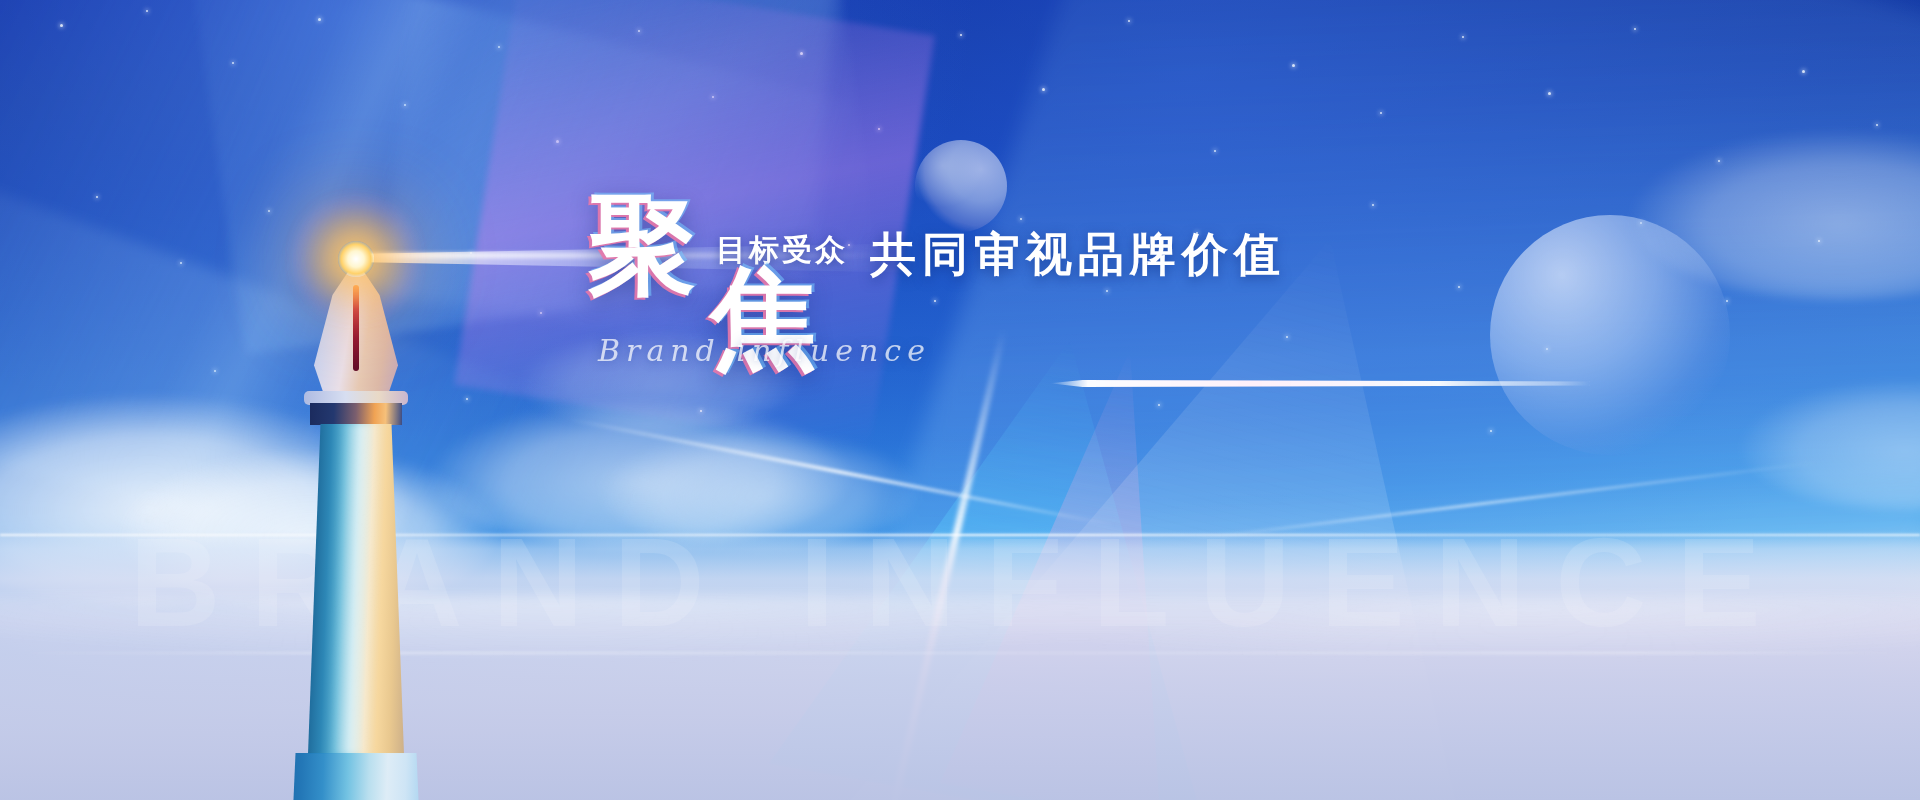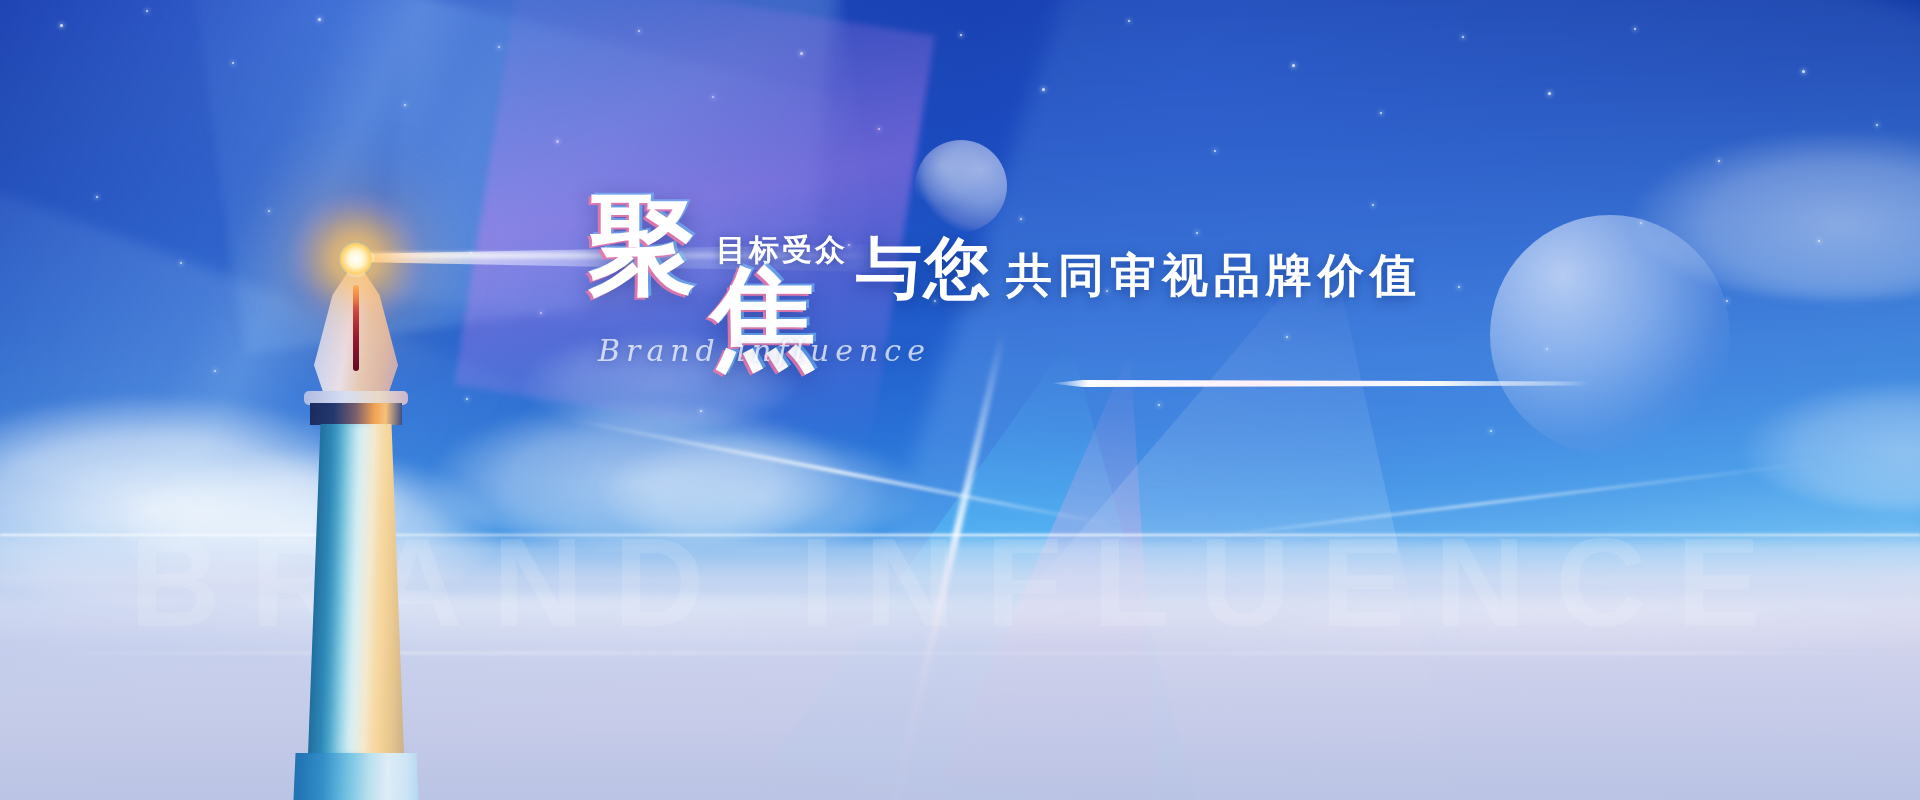--- a/index.html
+++ b/index.html
@@ -576,21 +576,20 @@
   </div>
 
   <div class="headline-group">
 
     <div class="ju">聚</div>
     <div class="audience">目标受众</div>
     <div class="jiao">焦</div>
     <div class="script">Brand influence</div>
 
     <div class="line-a">
-      <span class="big">与您</span>
       <span class="med">共同审视品牌价值</span>
     </div>
 
 
 
     <div class="divider"></div>
   </div>
 
 </div>
 

